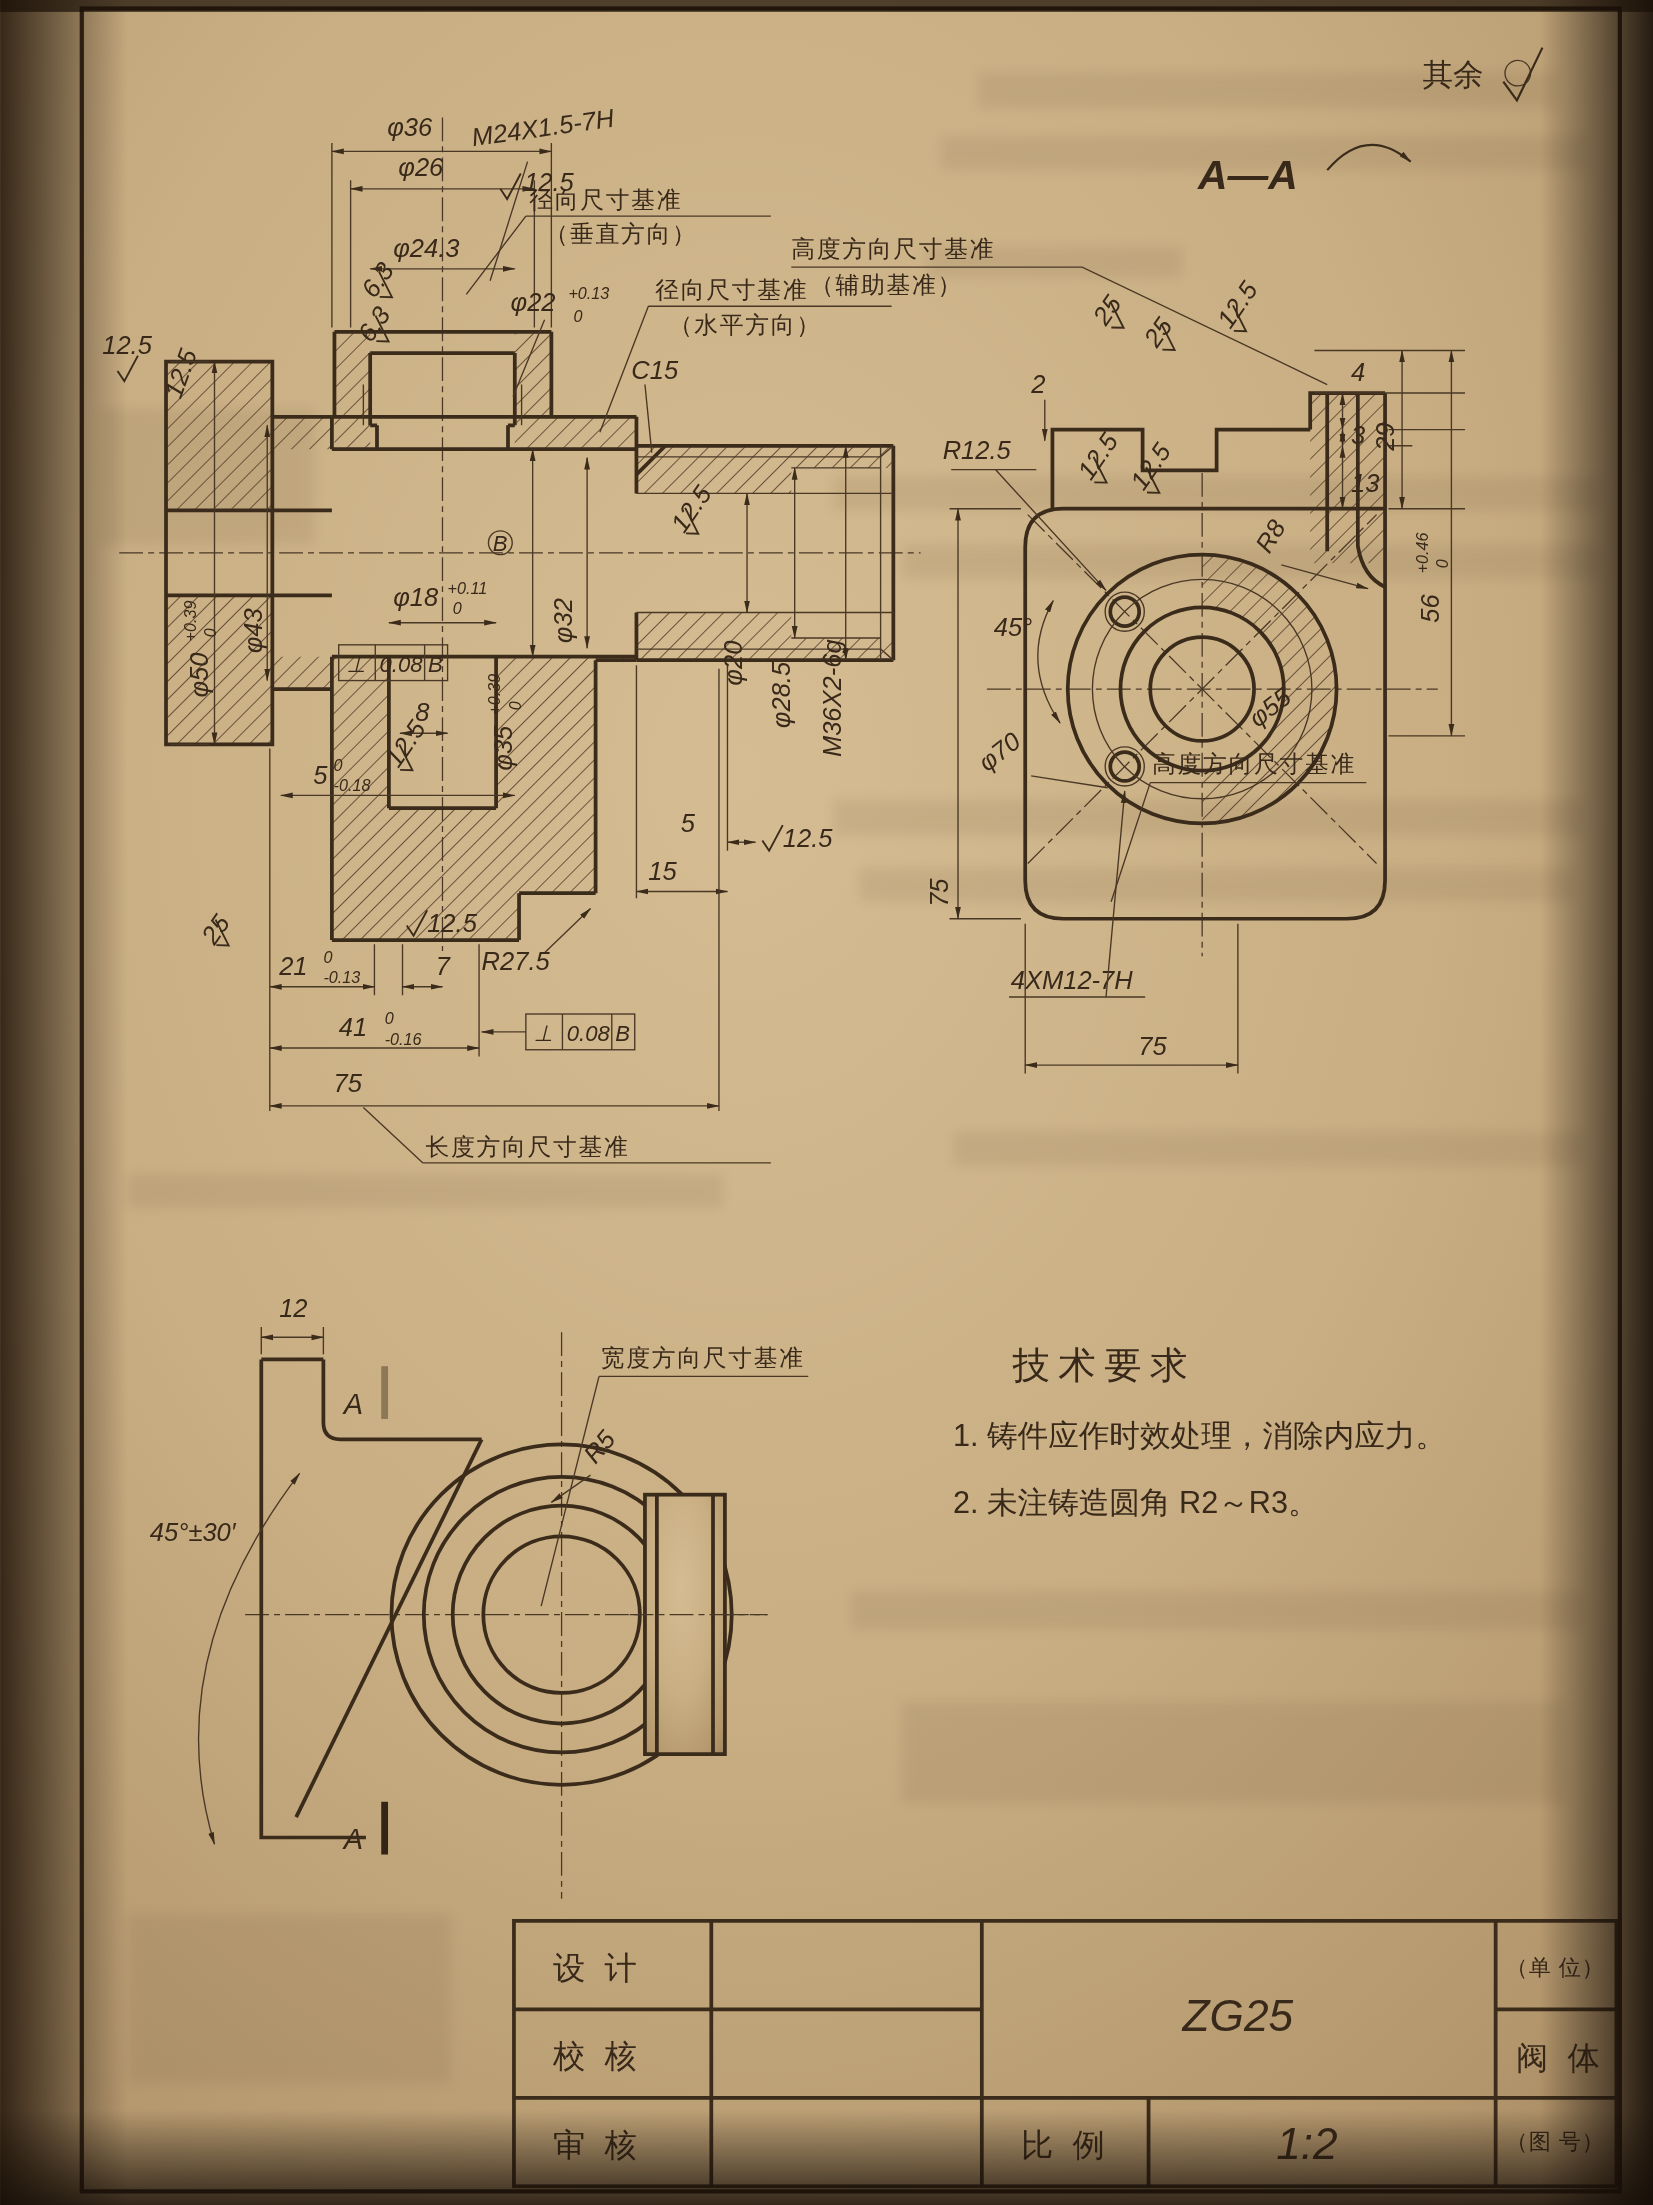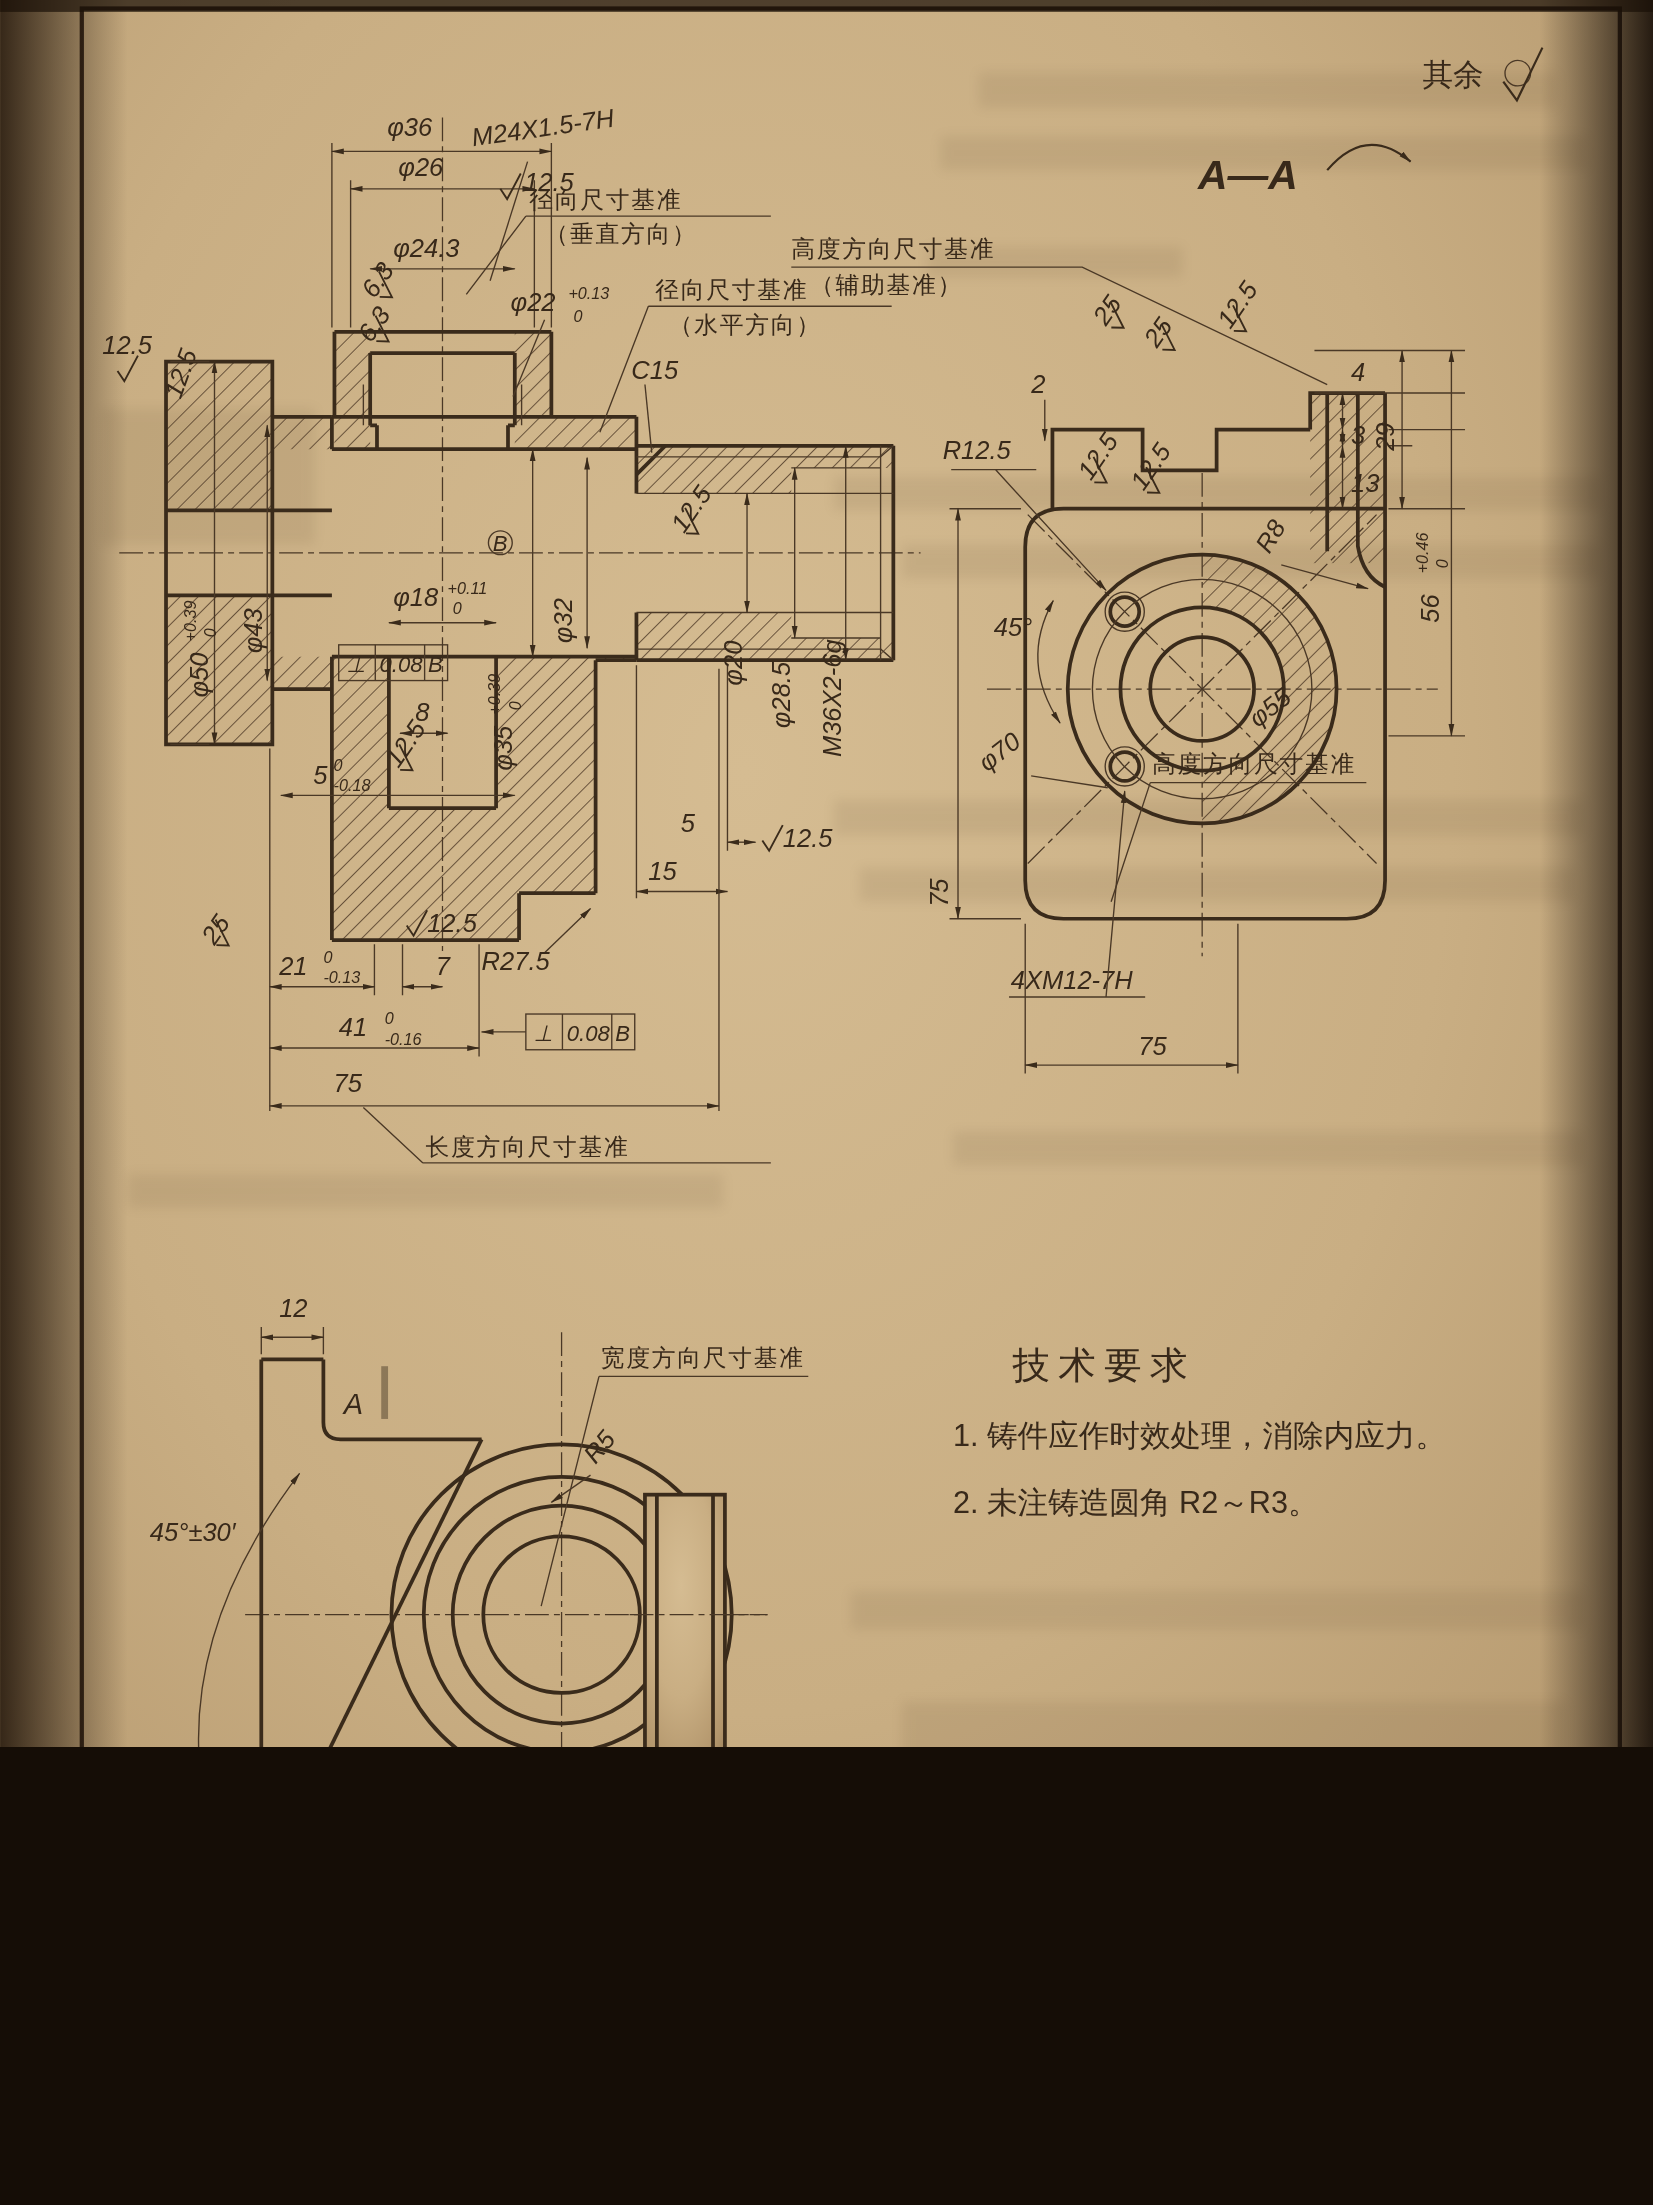--- a/index.html
+++ b/index.html
@@ -1,16 +1,16 @@
 <!DOCTYPE html>
 <html style="font-size:13.6px"><head>
 <meta charset="utf-8">
 <style>
   html,body{margin:0;padding:0;background:#150d06;}
-  #page{position:relative;width:1654px;height:1747px;overflow:hidden;
+  #page{position:relative;width:1654px;height:2205px;overflow:hidden;
         font-family:"Liberation Sans",sans-serif;}
   svg{display:block}
   text{fill:#38291a}
   .dim{font:italic 30px "Liberation Sans",sans-serif}
   .dimb{font:italic 34px "Liberation Sans",sans-serif}
   .tol{font:italic 19px "Liberation Sans",sans-serif}
   .cjk{font:28px "Liberation Sans",sans-serif;letter-spacing:2px}
   .cjks{font:26px "Liberation Sans",sans-serif;letter-spacing:1px}
   .ttl{font:italic 48px "Liberation Sans",sans-serif;font-weight:bold}
   .tqt{font:44px "Liberation Sans",sans-serif;letter-spacing:10px}

